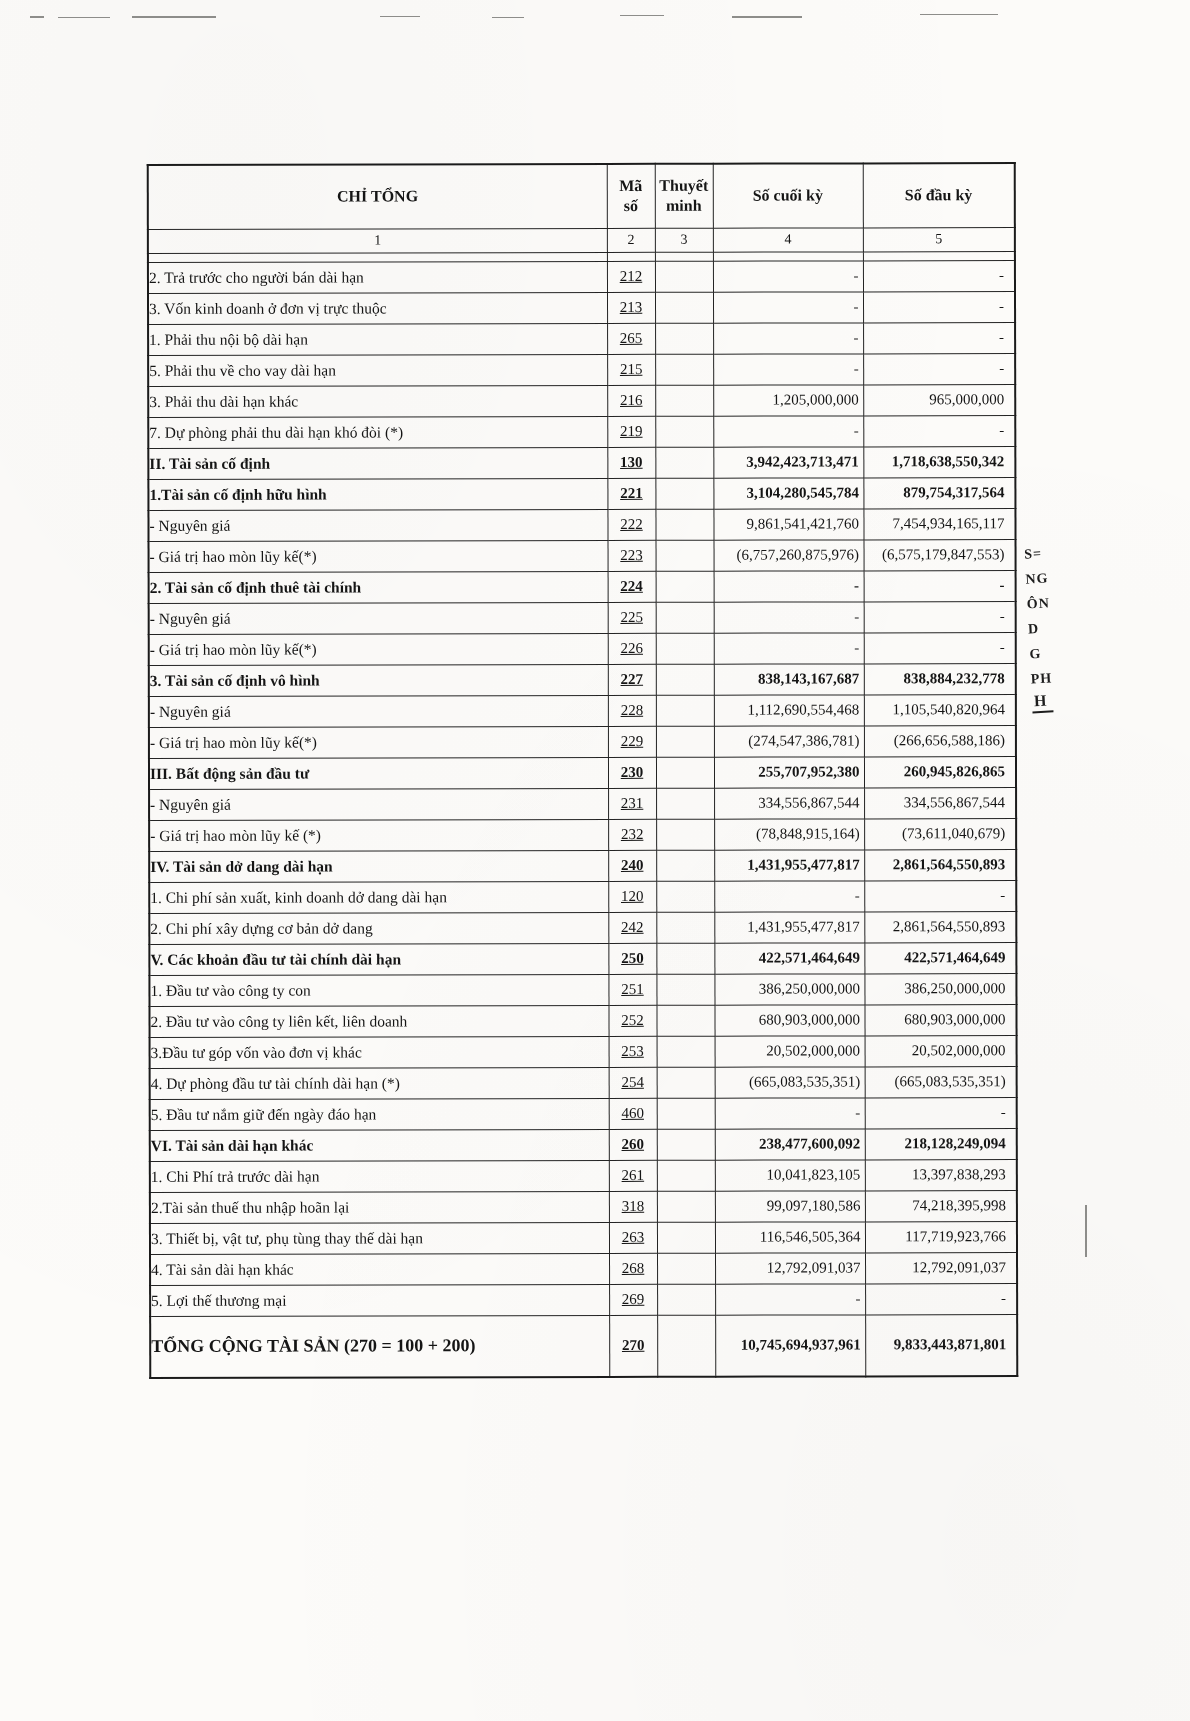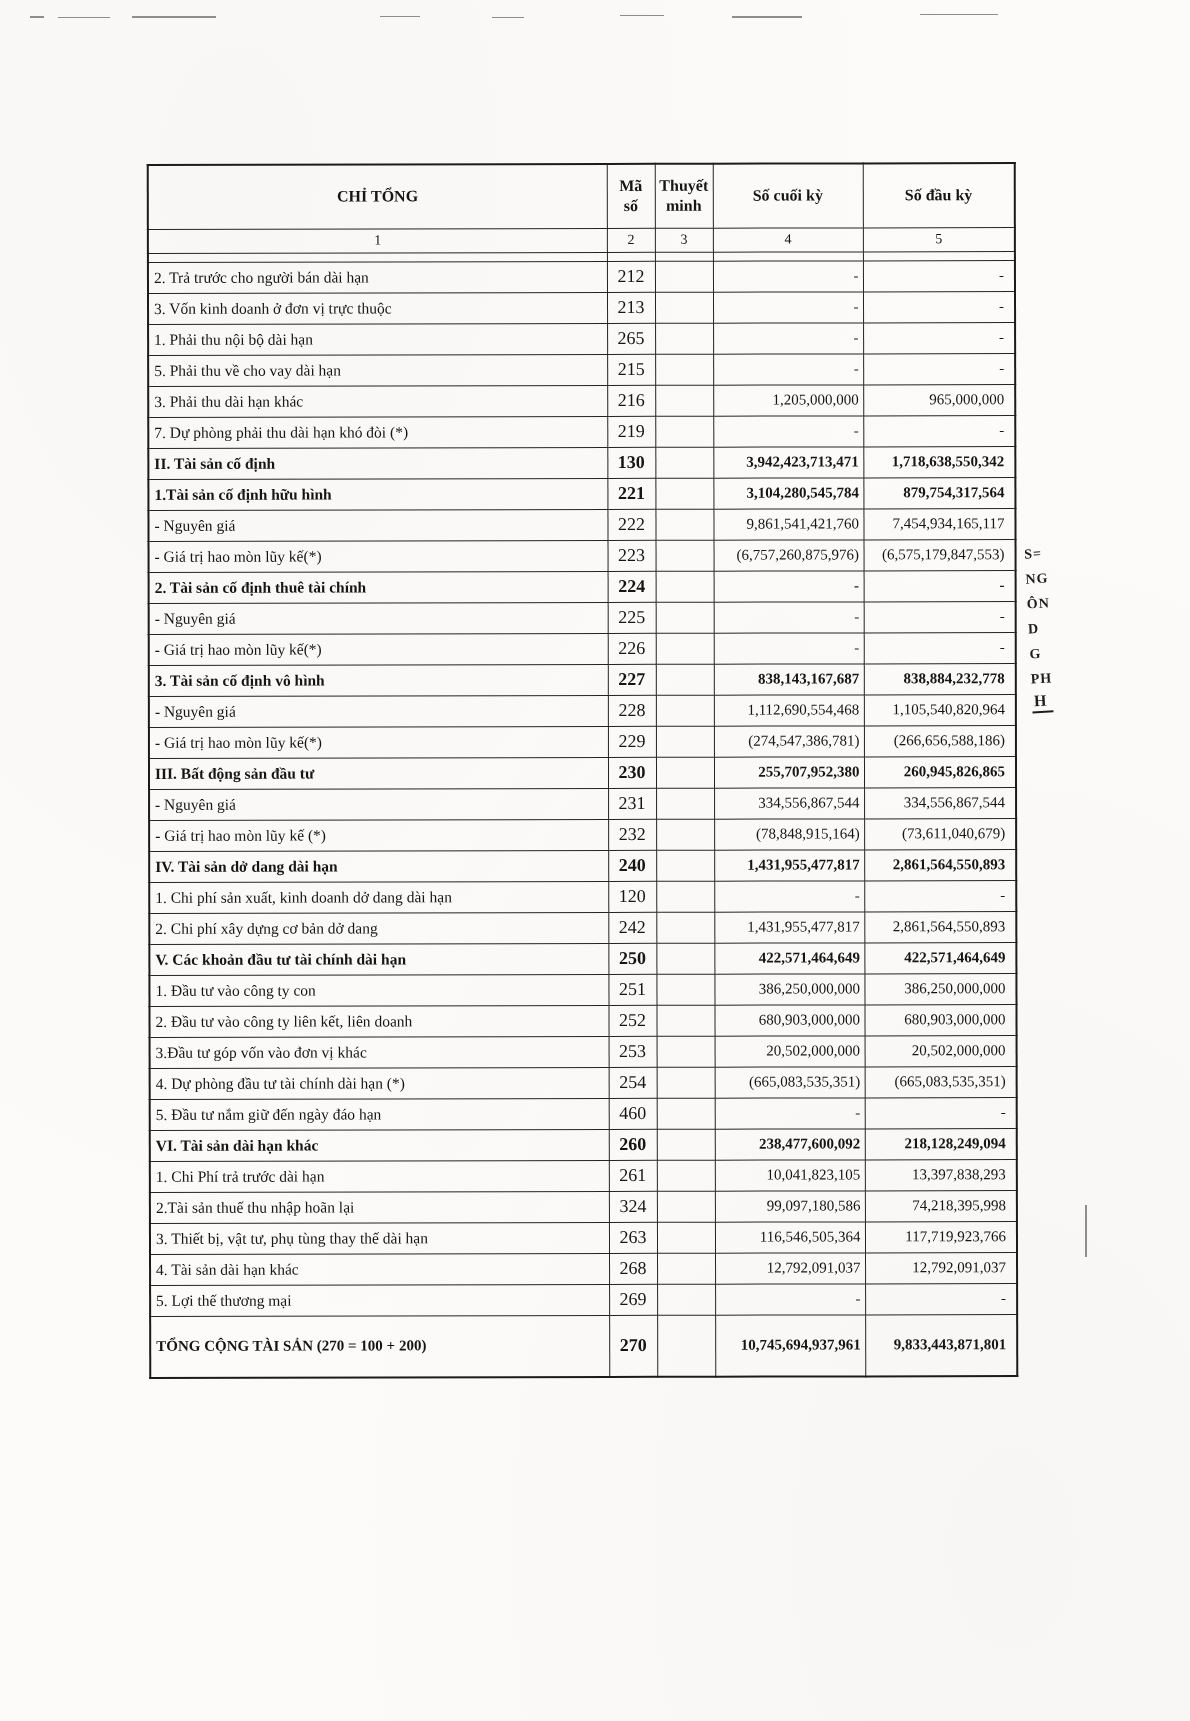--- a/index.html
+++ b/index.html
@@ -60,41 +60,41 @@
   tr.index-row td {
     text-align:center;
     font-size:14px;
   }
   tr.spacer-row { height:9px; }
   tr.spacer-row td { border-top:1px solid #242424; border-bottom:1px solid #242424; }
 
   tbody tr.data-row { height:31px; }
   td.c-label {
     font-size:15.5px;
-    padding-left:5px;
     text-align:left;
   }
   td.c-code {
-    font-size:18px;
+    font-size:15px;
     text-align:center;
+    text-decoration:underline;
   }
   td.c-note { font-size:15px; text-align:center; }
   td.c-end {
     font-size:15px;
     text-align:right;
     padding-right:4px;
   }
   td.c-begin {
     font-size:15px;
     text-align:right;
     padding-right:10px;
   }
   tr.bold td { font-weight:bold; }
   tr.tall { height:62px !important; }
-  tr.tall td.c-label { font-size:15px; }
+  tr.tall td.c-label { font-size:18px; }
 
   
   .margin-fragments {
     position:absolute;
     left:1028px; top:540px;
     width:60px;
     transform:rotate(-3deg);
     font-family:"Liberation Serif", serif;
     font-weight:bold;
     color:#1d1d1d;
@@ -367,21 +367,21 @@
   </tr>
         <tr class="data-row">
     <td class="c-label">1. Chi Phí trả trước dài hạn</td>
     <td class="c-code">261</td>
     <td class="c-note"></td>
     <td class="c-end">10,041,823,105</td>
     <td class="c-begin">13,397,838,293</td>
   </tr>
         <tr class="data-row">
     <td class="c-label">2.Tài sản thuế thu nhập hoãn lại</td>
-    <td class="c-code">324</td>
+    <td class="c-code">318</td>
     <td class="c-note"></td>
     <td class="c-end">99,097,180,586</td>
     <td class="c-begin">74,218,395,998</td>
   </tr>
         <tr class="data-row">
     <td class="c-label">3. Thiết bị, vật tư, phụ tùng thay thế dài hạn</td>
     <td class="c-code">263</td>
     <td class="c-note"></td>
     <td class="c-end">116,546,505,364</td>
     <td class="c-begin">117,719,923,766</td>

